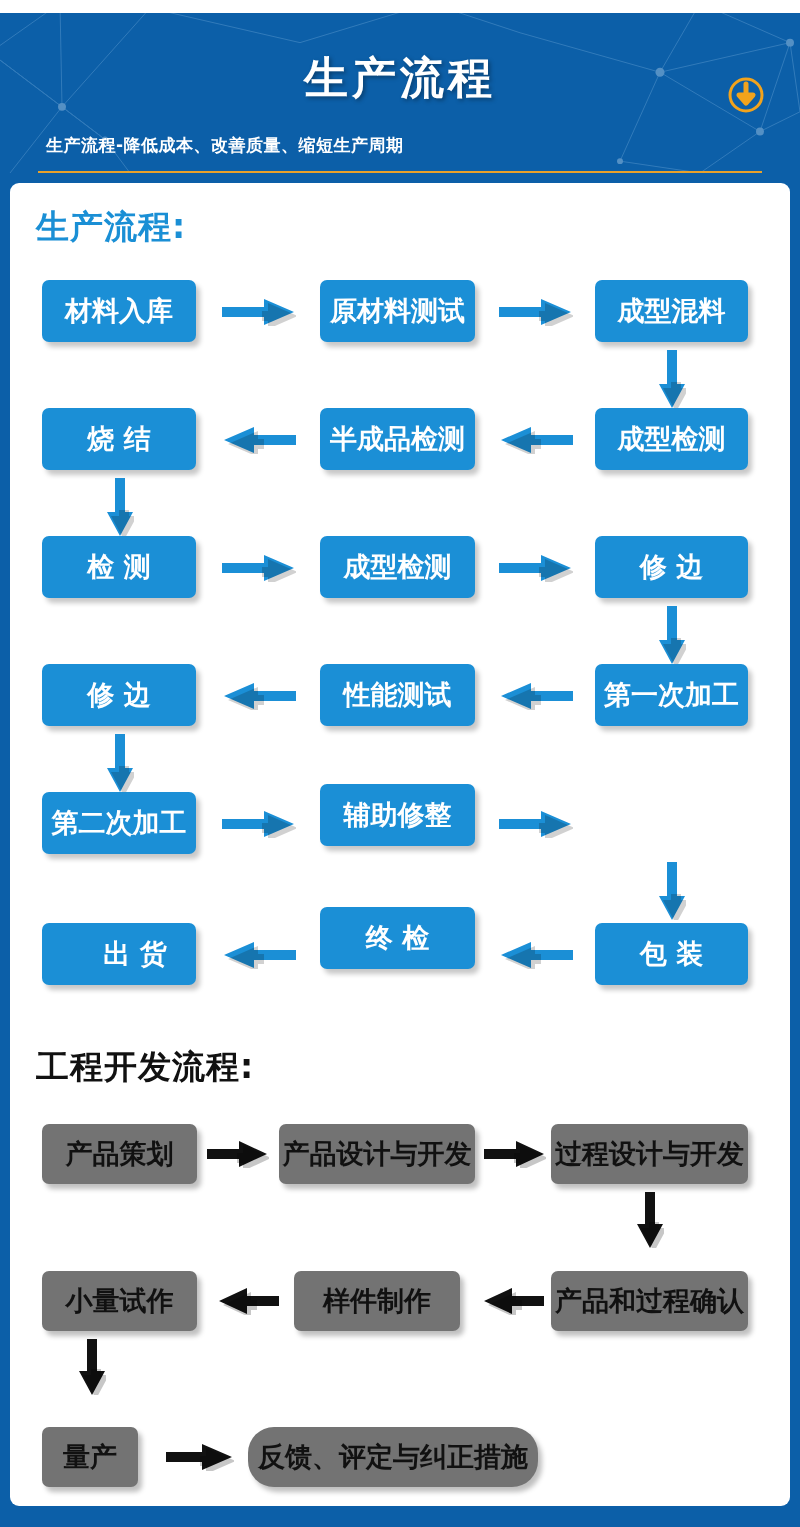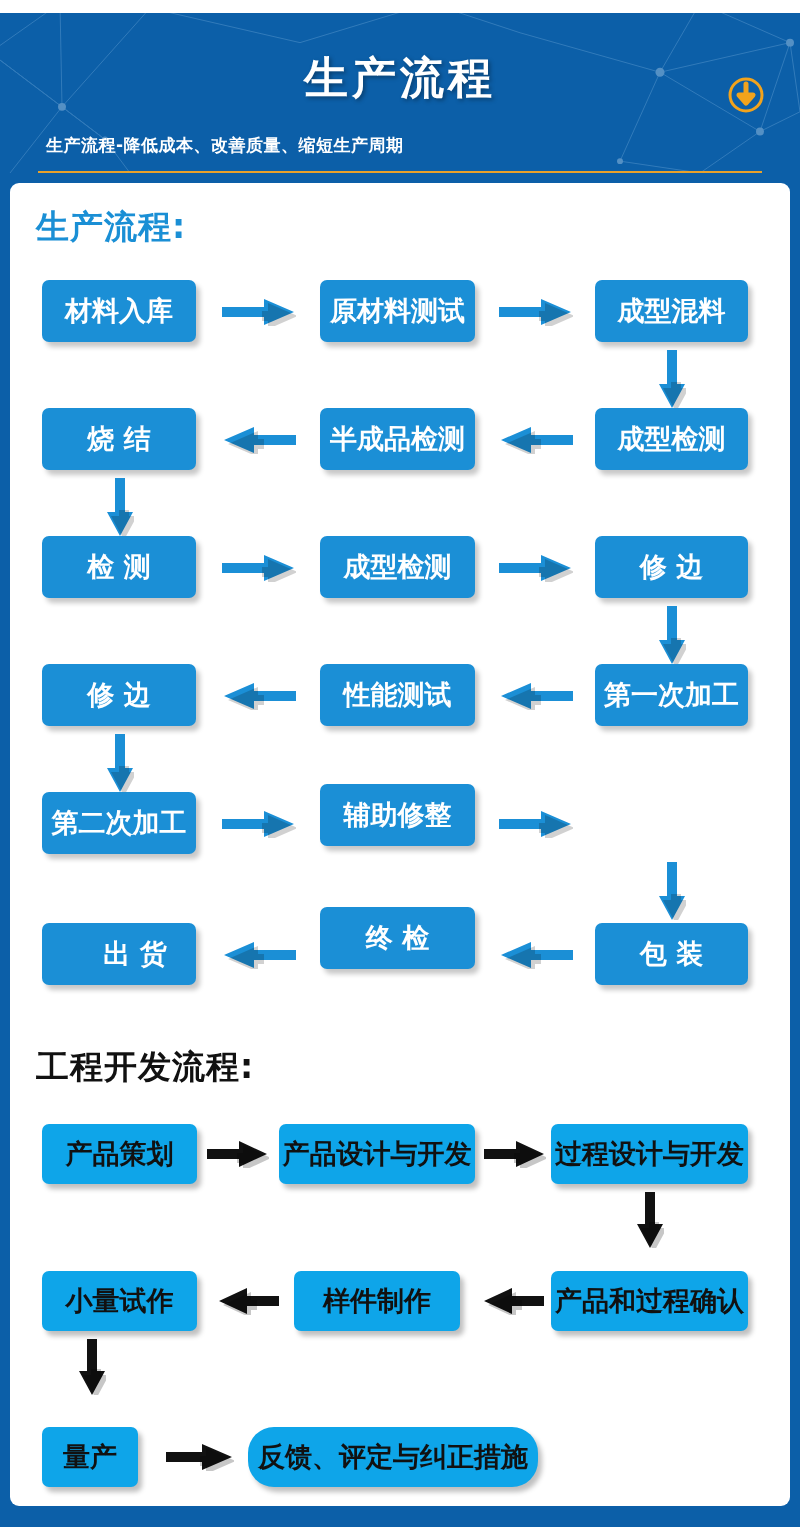--- a/index.html
+++ b/index.html
@@ -74,21 +74,21 @@
     white-space:nowrap;
     border-radius:7px;
   }
   .node.blue{
     background:#1B8FD6;
     color:#ffffff;
     font-size:27px;font-weight:bold;
     box-shadow:4px 5px 5px rgba(0,0,0,.22);
   }
   .node.green{
-    background:#0ea5e9;
+    background:#737373;
     color:#111111;
     font-size:27px;font-weight:bold;
     box-shadow:4px 5px 5px rgba(0,0,0,.25);
   }
   
   .arrow{position:absolute;}
   .arrow svg{display:block;}
 </style>
 </head>
 <body>

